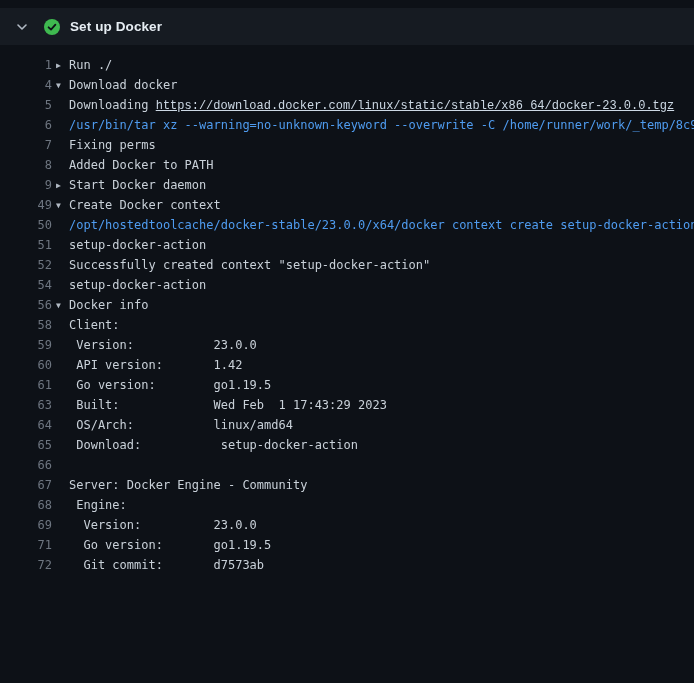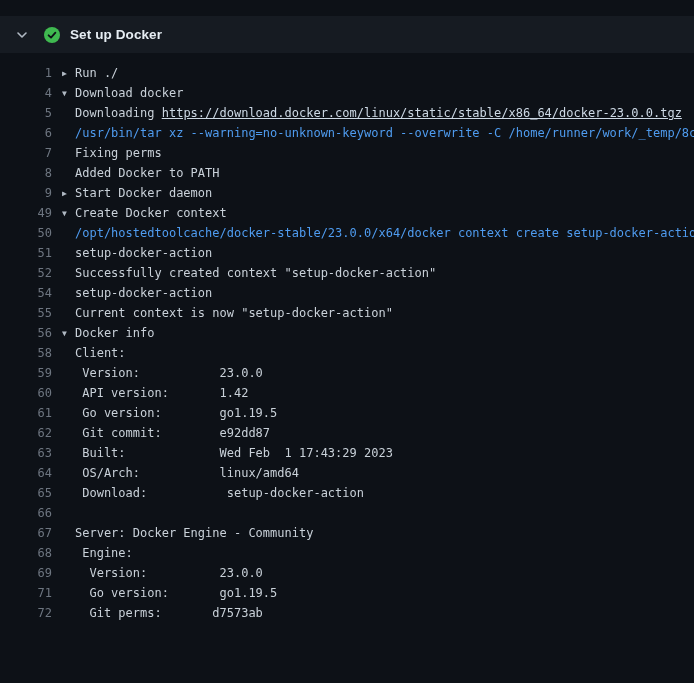--- a/index.html
+++ b/index.html
@@ -3,21 +3,21 @@
 <meta charset="utf-8">
 <style>
   * { box-sizing: border-box; }
   html, body { margin: 0; padding: 0; }
   body {
     width: 694px; height: 683px;
     background: var(--bg, #0d1117);
     overflow: hidden;
     font-family: "Liberation Sans", sans-serif;
   }
-  .page { padding-top: 16px; width: 100%; height: 100%; }
+  .page { padding-top: 8px; width: 100%; height: 100%; }
 
   .step-header {
     height: 37px;
     background: var(--header-bg, #161b22);
     display: flex;
     align-items: center;
     padding: 0 14px;
     cursor: pointer;
   }
   .chevron { display: inline-flex; width: 16px; height: 16px; margin-right: 14px; }
@@ -42,36 +42,36 @@
   .num {
     flex: none;
     width: 52px;
     text-align: right;
     color: var(--line-number, #6e7681);
     user-select: none;
     cursor: pointer;
   }
   .content {
     flex: 1;
-    margin-left: 10px;
+    margin-left: 4px;
     white-space: pre;
     overflow: hidden;
   }
   .arrow {
     display: inline-block;
     width: 13px;
     font-size: 8px;
     color: var(--icon, #b1bac4);
     position: relative;
     top: -1px;
   }
   .arrow.spacer { visibility: hidden; }
   .seg.plain { color: var(--text, #c9d1d9); }
   .seg.command { color: var(--command-blue, #4f9cf0); }
-  .seg.link { color: var(--link, #cdd9e5); text-decoration: underline; cursor: pointer; }
+  .seg.link { color: var(--link, #cdd9e5); text-decoration: underline; cursor: pointer; font-family: Liberation Mono, monospace; }
 </style>
 </head>
 <body style="--bg: #0d1117; --header-bg: #161b22; --title: #e6edf3; --text: #c9d1d9; --line-number: #6e7681; --command-blue: #4f9cf0; --link: #cdd9e5; --success-green: #3fb950; --icon: #b1bac4;">
 
 <div class="page">
 
   <div class="step-header">
     <span class="chevron">
       <svg width="16" height="16" viewBox="0 0 16 16">
         <path d="M4 6 l4 4 4 -4" fill="none" stroke-width="1.6" stroke-linecap="round" stroke-linejoin="round"></path>
@@ -129,46 +129,38 @@
   </div>
       <div class="row">
     <span class="num">52</span>
     <span class="content"><span class="arrow spacer">▶</span><span class="seg plain">Successfully created context "setup-docker-action"</span></span>
   </div>
       <div class="row">
     <span class="num">54</span>
     <span class="content"><span class="arrow spacer">▶</span><span class="seg plain">setup-docker-action</span></span>
   </div>
       <div class="row">
-    <span class="num">55</span>
-    <span class="content"><span class="arrow spacer">▶</span><span class="seg plain">Current context is now "setup-docker-action"</span></span>
-  </div>
-      <div class="row">
     <span class="num">56</span>
     <span class="content"><span class="arrow">▼</span><span class="seg plain">Docker info</span></span>
   </div>
       <div class="row">
     <span class="num">58</span>
     <span class="content"><span class="arrow spacer">▶</span><span class="seg plain">Client:</span></span>
   </div>
       <div class="row">
     <span class="num">59</span>
     <span class="content"><span class="arrow spacer">▶</span><span class="seg plain"> Version:           23.0.0</span></span>
   </div>
       <div class="row">
     <span class="num">60</span>
     <span class="content"><span class="arrow spacer">▶</span><span class="seg plain"> API version:       1.42</span></span>
   </div>
       <div class="row">
     <span class="num">61</span>
     <span class="content"><span class="arrow spacer">▶</span><span class="seg plain"> Go version:        go1.19.5</span></span>
-  </div>
-      <div class="row">
-    <span class="num">62</span>
-    <span class="content"><span class="arrow spacer">▶</span><span class="seg plain"> Git commit:        e92dd87</span></span>
   </div>
       <div class="row">
     <span class="num">63</span>
     <span class="content"><span class="arrow spacer">▶</span><span class="seg plain"> Built:             Wed Feb  1 17:43:29 2023</span></span>
   </div>
       <div class="row">
     <span class="num">64</span>
     <span class="content"><span class="arrow spacer">▶</span><span class="seg plain"> OS/Arch:           linux/amd64</span></span>
   </div>
       <div class="row">
@@ -190,17 +182,17 @@
       <div class="row">
     <span class="num">69</span>
     <span class="content"><span class="arrow spacer">▶</span><span class="seg plain">  Version:          23.0.0</span></span>
   </div>
       <div class="row">
     <span class="num">71</span>
     <span class="content"><span class="arrow spacer">▶</span><span class="seg plain">  Go version:       go1.19.5</span></span>
   </div>
       <div class="row">
     <span class="num">72</span>
-    <span class="content"><span class="arrow spacer">▶</span><span class="seg plain">  Git perms:       d7573ab</span></span>
+    <span class="content"><span class="arrow spacer">▶</span><span class="seg plain">  Git commit:       d7573ab</span></span>
   </div>
     </div>
 
 </div>
 
 </body></html>

